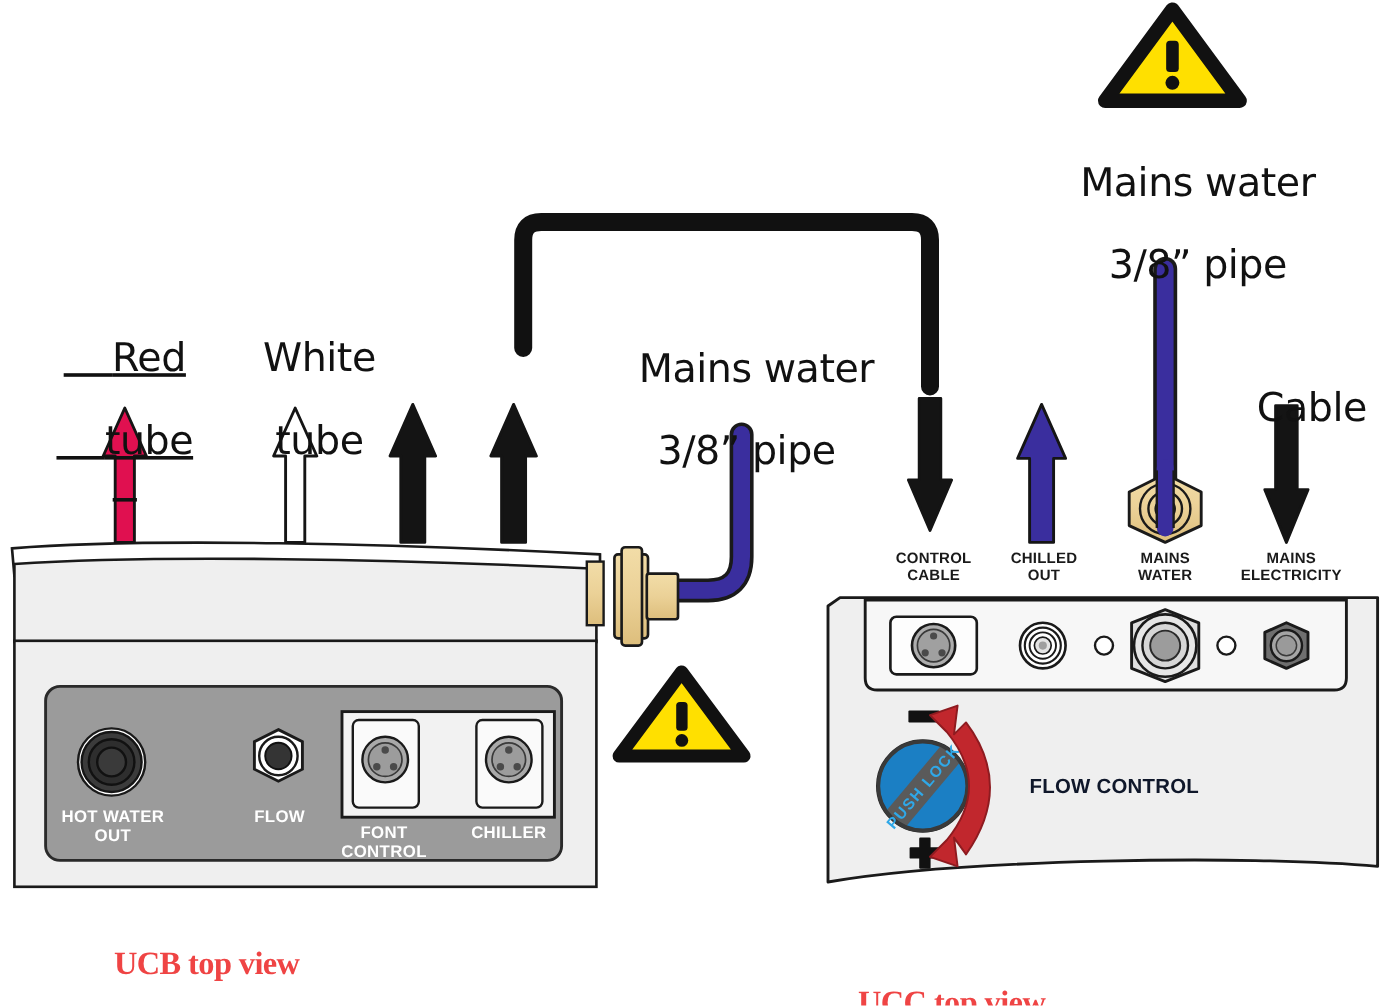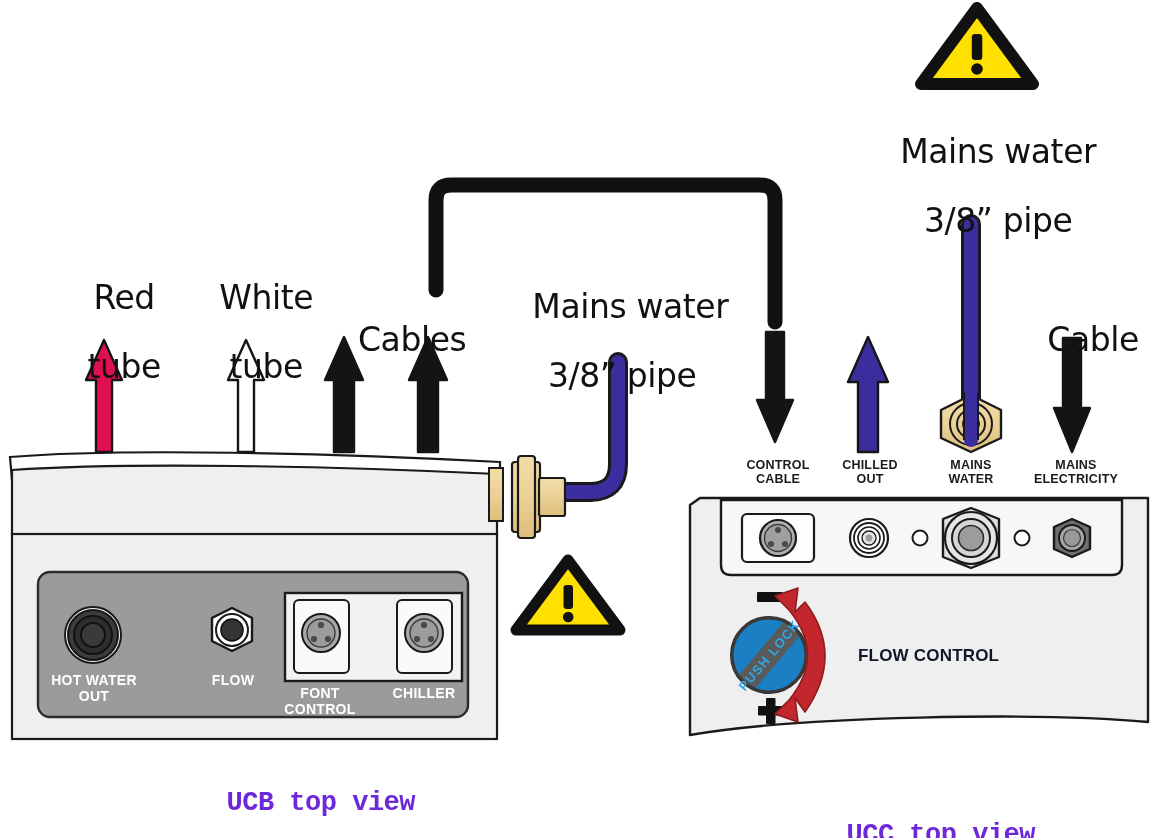--- a/index.html
+++ b/index.html
@@ -8,23 +8,23 @@
     font-family:"DejaVu Sans","Liberation Sans",sans-serif;
     color:#111111;
   }
   #stage{position:absolute;left:0;top:0;width:1155px;height:838px;}
   #stage svg{position:absolute;left:0;top:0;}
 
   .lbl{position:absolute;text-align:center;line-height:1.05;
        font-family:"DejaVu Sans","Liberation Sans",sans-serif;
        font-weight:400;color:#111;white-space:pre;}
   .lbl-big{font-size:33px;letter-spacing:-0.4px;}
-  .caption{position:absolute;text-align:right;font-weight:700;font-size:27px;
-           font-family:Liberation Mono, monospace;
-           letter-spacing:-0.5px;color:#6d28d9;}
+  .caption{position:absolute;text-align:left;font-weight:700;font-size:27px;
+           font-family:Liberation Serif, serif;
+           letter-spacing:-0.5px;color:#ef4444;}
   .port-lbl{position:absolute;text-align:center;font-weight:700;
             font-size:12.5px;line-height:1.15;letter-spacing:0.2px;
             font-family:"Liberation Sans","DejaVu Sans",sans-serif;color:#1a1a1a;}
   .panel-lbl{position:absolute;text-align:center;font-weight:700;
              font-size:14px;line-height:1.12;letter-spacing:0.3px;
              font-family:"Liberation Sans","DejaVu Sans",sans-serif;color:#ffffff;}
   .flow-lbl{position:absolute;font-weight:700;font-size:17px;letter-spacing:0.2px;
             font-family:"Liberation Sans","DejaVu Sans",sans-serif;color:#0f172a;}
 </style>
 </head>
@@ -222,33 +222,30 @@
       <rect x="766" y="698" width="9.5" height="26" rx="1" fill="#111111"></rect>
     </g>
 
     <g>
       <path d="M805,602 Q845,655 805,712
                L795,698 L798,722 L775,714 L789,700
                Q826,655 789,610 L775,596 L798,588 L795,612 Z" fill="#C1272D" stroke="#8E1B20" stroke-width="1.6" stroke-linejoin="round"></path>
     </g>
   </svg>
 
-  <div class="lbl lbl-big" style="left:34px;top:246px;width:140px;">
+  <div class="lbl lbl-big" style="left:34px;top:246px;width:140px;text-decoration:underline;">
     <span>Red</span><br>
     <span>tube</span>
   </div>
 
   <div class="lbl lbl-big" style="left:176px;top:246px;width:140px;">
     <span>White</span><br>
     <span>tube</span>
   </div>
 
-  <div class="lbl lbl-big" style="left:316px;top:288px;width:152px;">
-    <span>Cables</span>
-  </div>
 
   <div class="lbl lbl-big" style="left:492px;top:255px;width:220px;">
     <span>Mains water</span><br>
     <span>3/8” pipe</span>
   </div>
 
 
 
   <div class="lbl lbl-big" style="left:1002px;top:288px;width:142px;">
     <span>Cable</span>

